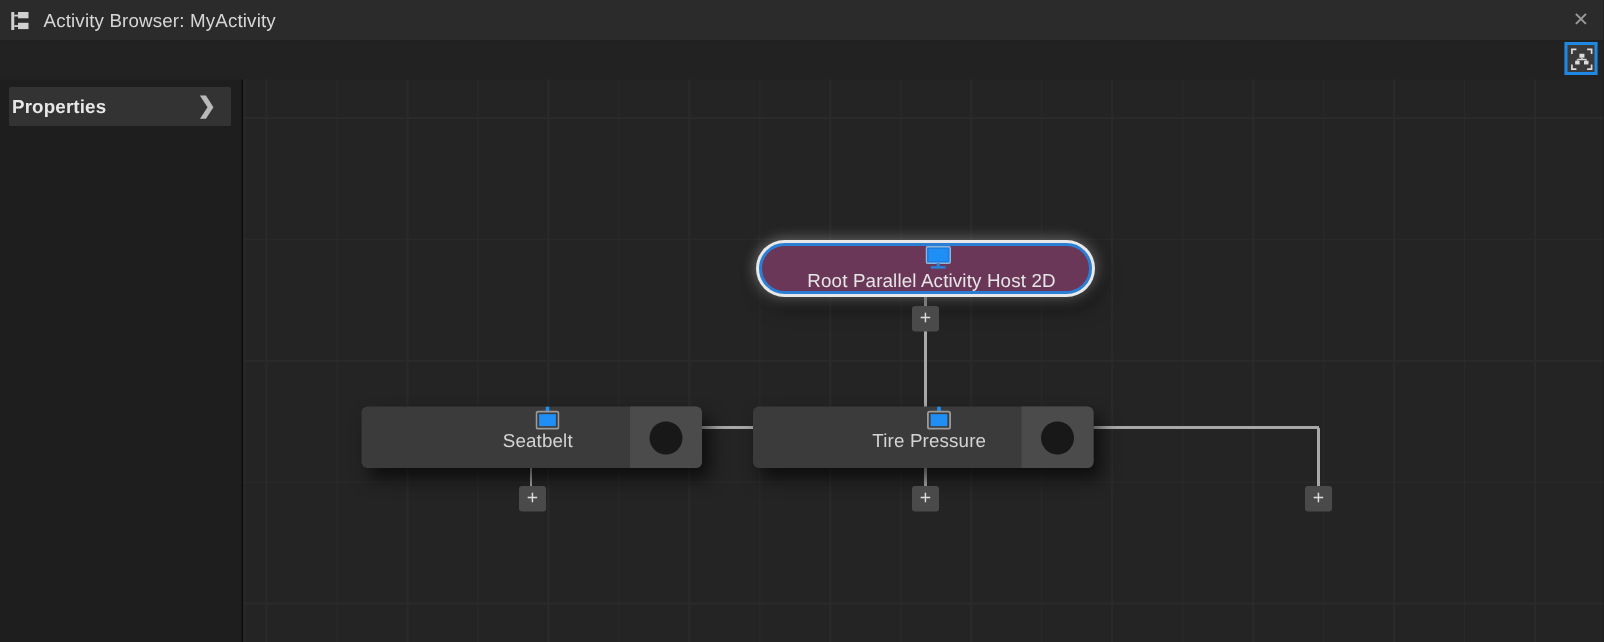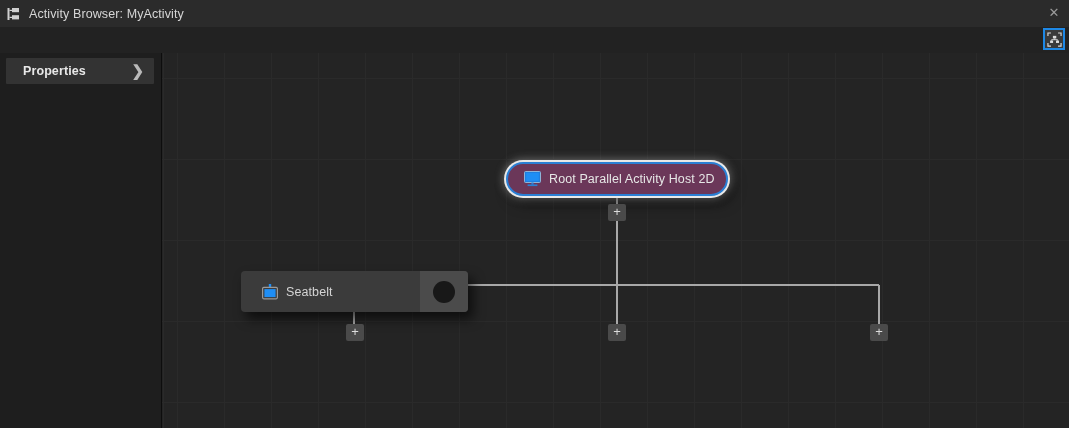--- a/index.html
+++ b/index.html
@@ -103,21 +103,21 @@
     background: #333333;
     border-radius: 1px;
     display: flex;
     align-items: center;
     cursor: pointer;
   }
   .properties-label {
     color: #e8e8e8;
     font-size: 12.5px;
     font-weight: bold;
-    margin-left: 17px;
+    margin-left: 2px;
     letter-spacing: 0.1px;
   }
   .properties-chevron {
     position: absolute;
     right: 10px;
     top: 4px;
     color: #b9b9b9;
     font-size: 15px;
     font-weight: bold;
     line-height: 18px;
@@ -150,20 +150,21 @@
   }
 
   
   .node {
     position: absolute;
     box-sizing: border-box;
     border-radius: 4px;
     display: flex;
     align-items: center;
     cursor: pointer;
+    flex-direction: column;
   }
 
   .node-child {
     width: 227px;
     height: 41px;
     background: #3b3b3b;
     box-shadow: 5px 7px 12px rgba(0,0,0,0.62);
   }
   .node-child .node-icon {
     margin-left: 21px;
@@ -311,18 +312,29 @@
         <rect x="0.6" y="3.4" width="14.8" height="11.4" rx="1.2" fill="#3c3c3c" stroke="#9a9a9a" stroke-width="1.2"></rect>
         <rect x="2.4" y="5.1" width="11.2" height="8" fill="#1f8ef5"></rect>
       </svg>
       <span class="node-label">Seatbelt</span>
       <div class="node-slot">
         <div class="node-slot-dot"></div>
       </div>
     </div>
     <div class="plus-btn" style="left:184px; top:271px;">+</div>
 
+    <div class="node node-child" style="left:340px; top:218px;">
+      <svg class="node-icon" width="16" height="16" viewBox="0 0 16 16">
+        <rect x="6.8" y="0" width="2.4" height="3.6" fill="#1f8ef5"></rect>
+        <rect x="0.6" y="3.4" width="14.8" height="11.4" rx="1.2" fill="#3c3c3c" stroke="#9a9a9a" stroke-width="1.2"></rect>
+        <rect x="2.4" y="5.1" width="11.2" height="8" fill="#1f8ef5"></rect>
+      </svg>
+      <span class="node-label">Tire Pressure</span>
+      <div class="node-slot">
+        <div class="node-slot-dot"></div>
+      </div>
+    </div>
     <div class="plus-btn" style="left:446px; top:271px;">+</div>
 
     <div class="plus-btn" style="left:708px; top:271px;">+</div>
 
   </div>
 </div>
 
 </body></html>

